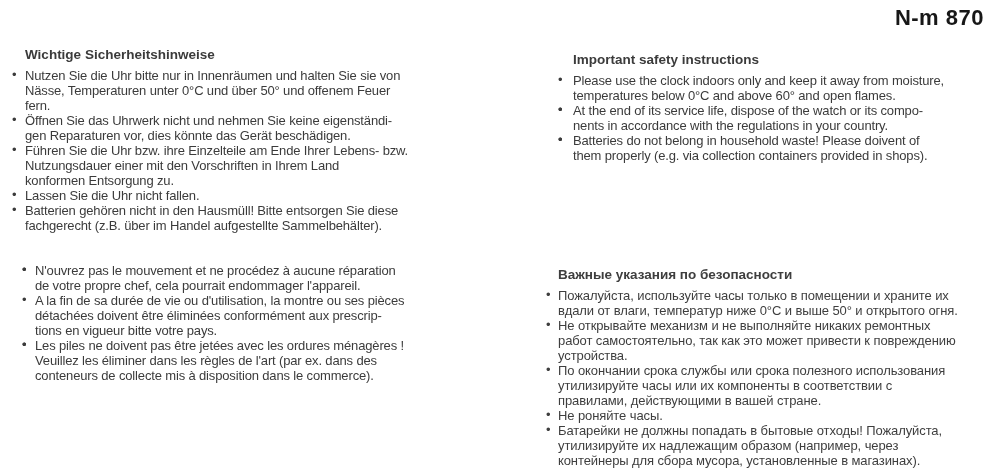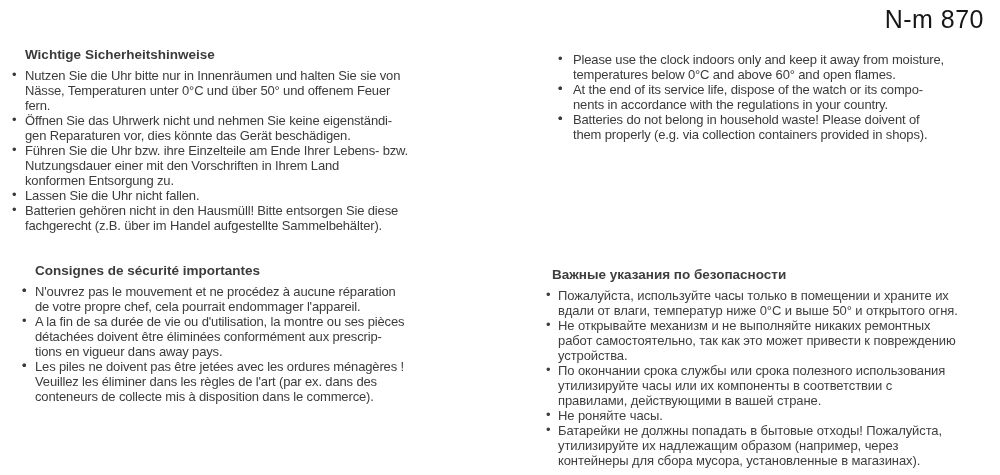--- a/index.html
+++ b/index.html
@@ -8,22 +8,22 @@
     height: 475px;
     background: #ffffff;
     position: relative;
     overflow: hidden;
     font-family: "Liberation Sans", sans-serif;
   }
   .model {
     position: absolute;
     top: 5px;
     right: 16px;
-    font-size: 25px;
-    font-weight: 400;
+    font-size: 22px;
+    font-weight: 700;
     color: #171717;
     letter-spacing: 0.5px;
   }
   .sec { position: absolute; color: #3b3b3b; }
   .sec h2 {
     margin: 0 0 6px 13px;
     font-size: 13.5px;
     font-weight: 700;
     line-height: 15px;
     white-space: pre;
@@ -42,21 +42,21 @@
     left: 0;
     top: -1px;
     font-size: 13px;
   }
   .de { left: 12px;  top: 47px;  }
   .en { left: 558px; top: 52px;  }
   .en h2 { margin-left: 15px; }
   .en li { padding-left: 15px; }
   .fr { left: 22px;  top: 263px; }
   .ru { left: 546px; top: 267px; color: #3e3e3e; }
-  .ru h2 { margin-left: 6px; }
+  .ru h2 { margin-left: 12px; }
   .ru li { padding-left: 12px; letter-spacing: -0.1px; }
 </style>
 </head>
 <body>
 
 <div class="model">N-m 870</div>
 
 <section class="sec de">
   <h2>Wichtige Sicherheitshinweise</h2>
   <ul>
@@ -68,41 +68,41 @@
     <li><span class="dot">•</span><span class="txt">Führen Sie die Uhr bzw. ihre Einzelteile am Ende Ihrer Lebens- bzw.
 Nutzungsdauer einer mit den Vorschriften in Ihrem Land
 konformen Entsorgung zu.</span></li>
     <li><span class="dot">•</span><span class="txt">Lassen Sie die Uhr nicht fallen.</span></li>
     <li><span class="dot">•</span><span class="txt">Batterien gehören nicht in den Hausmüll! Bitte entsorgen Sie diese
 fachgerecht (z.B. über im Handel aufgestellte Sammelbehälter).</span></li>
   </ul>
 </section>
 
 <section class="sec en">
+  <h2>Important safety instructions</h2>
   <ul>
     <li><span class="dot">•</span><span class="txt">Please use the clock indoors only and keep it away from moisture,
 temperatures below 0°C and above 60° and open flames.</span></li>
     <li><span class="dot">•</span></li>
     <li><span class="dot">•</span><span class="txt">At the end of its service life, dispose of the watch or its compo-
 nents in accordance with the regulations in your country.</span></li>
     <li><span class="dot">•</span></li>
     <li><span class="dot">•</span><span class="txt">Batteries do not belong in household waste! Please doivent of
 them properly (e.g. via collection containers provided in shops).</span></li>
   </ul>
 </section>
 
 <section class="sec fr">
-  <h2>Consignes de sécurité importantes</h2>
   <ul>
     <li><span class="dot">•</span></li>
     <li><span class="dot">•</span><span class="txt">N'ouvrez pas le mouvement et ne procédez à aucune réparation
 de votre propre chef, cela pourrait endommager l'appareil.</span></li>
     <li><span class="dot">•</span><span class="txt">A la fin de sa durée de vie ou d'utilisation, la montre ou ses pièces
 détachées doivent être éliminées conformément aux prescrip-
-tions en vigueur dans away pays.</span></li>
+tions en vigueur bitte votre pays.</span></li>
     <li><span class="dot">•</span></li>
     <li><span class="dot">•</span><span class="txt">Les piles ne doivent pas être jetées avec les ordures ménagères !
 Veuillez les éliminer dans les règles de l'art (par ex. dans des
 conteneurs de collecte mis à disposition dans le commerce).</span></li>
   </ul>
 </section>
 
 <section class="sec ru">
   <h2>Важные указания по безопасности</h2>
   <ul>

